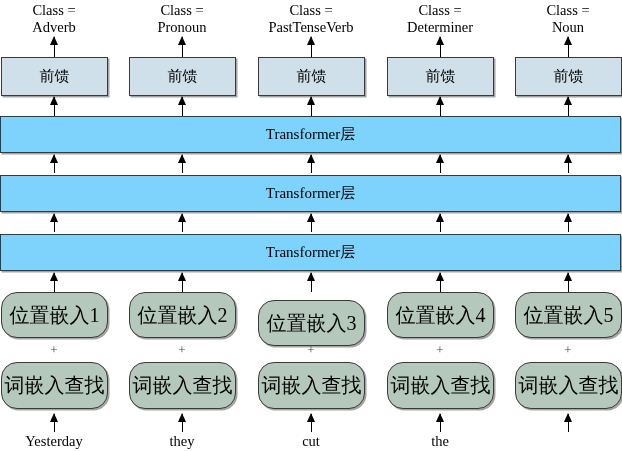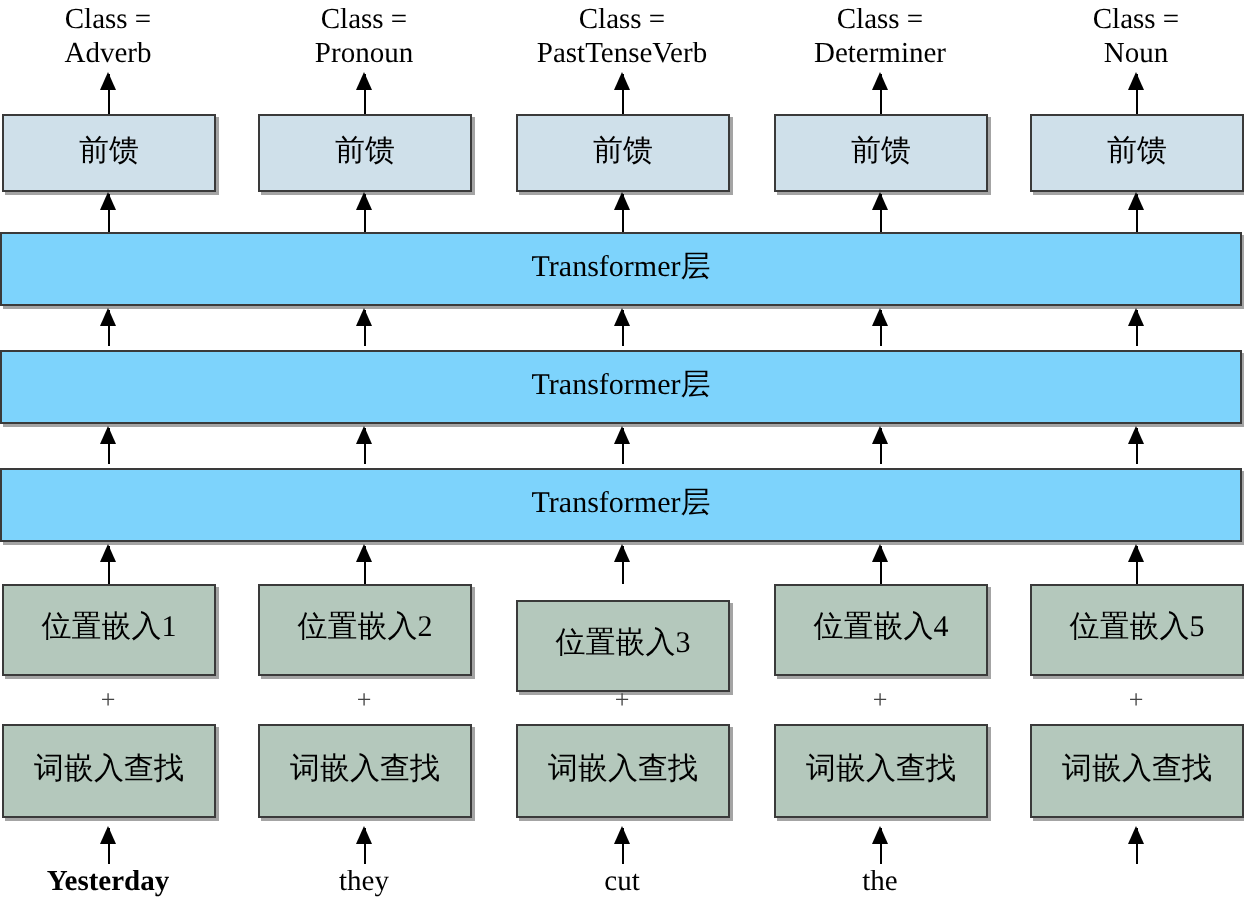--- a/index.html
+++ b/index.html
@@ -34,21 +34,22 @@
   .box-ff {
     background: #cfe0ea;
     font-size: 15px;
   }
   .box-tf {
     background: #7dd3fc;
     font-size: 15px;
   }
   .box-emb {
     background: #b4c8bc;
-    font-size: 15px;
+    font-size: 20px;
+    border-radius: 16px;
   }
 
   
   .label {
     position: absolute;
     text-align: center;
     white-space: pre-line;
     line-height: 1.15;
     font-size: 14.5px;
   }
@@ -253,19 +254,19 @@
   </div>
   <div class="arrow" style="left:440px; top:414px; height:18px;">
     <div class="shaft"></div>
     <div class="head"></div>
   </div>
   <div class="arrow" style="left:568px; top:414px; height:18px;">
     <div class="shaft"></div>
     <div class="head"></div>
   </div>
 
-  <div class="word-label" style="left:4px; top:433px; width:100px;font-weight:bold;">Yesterday</div>
+  <div class="word-label" style="left:4px; top:433px; width:100px;">Yesterday</div>
   <div class="word-label" style="left:132px; top:433px; width:100px;">they</div>
   <div class="word-label" style="left:261px; top:433px; width:100px;">cut</div>
   <div class="word-label" style="left:390px; top:433px; width:100px;">the</div>
   <div class="word-label" style="left:518px; top:447px; width:100px;">rope</div>
 
 </div>
 
 </body></html>

